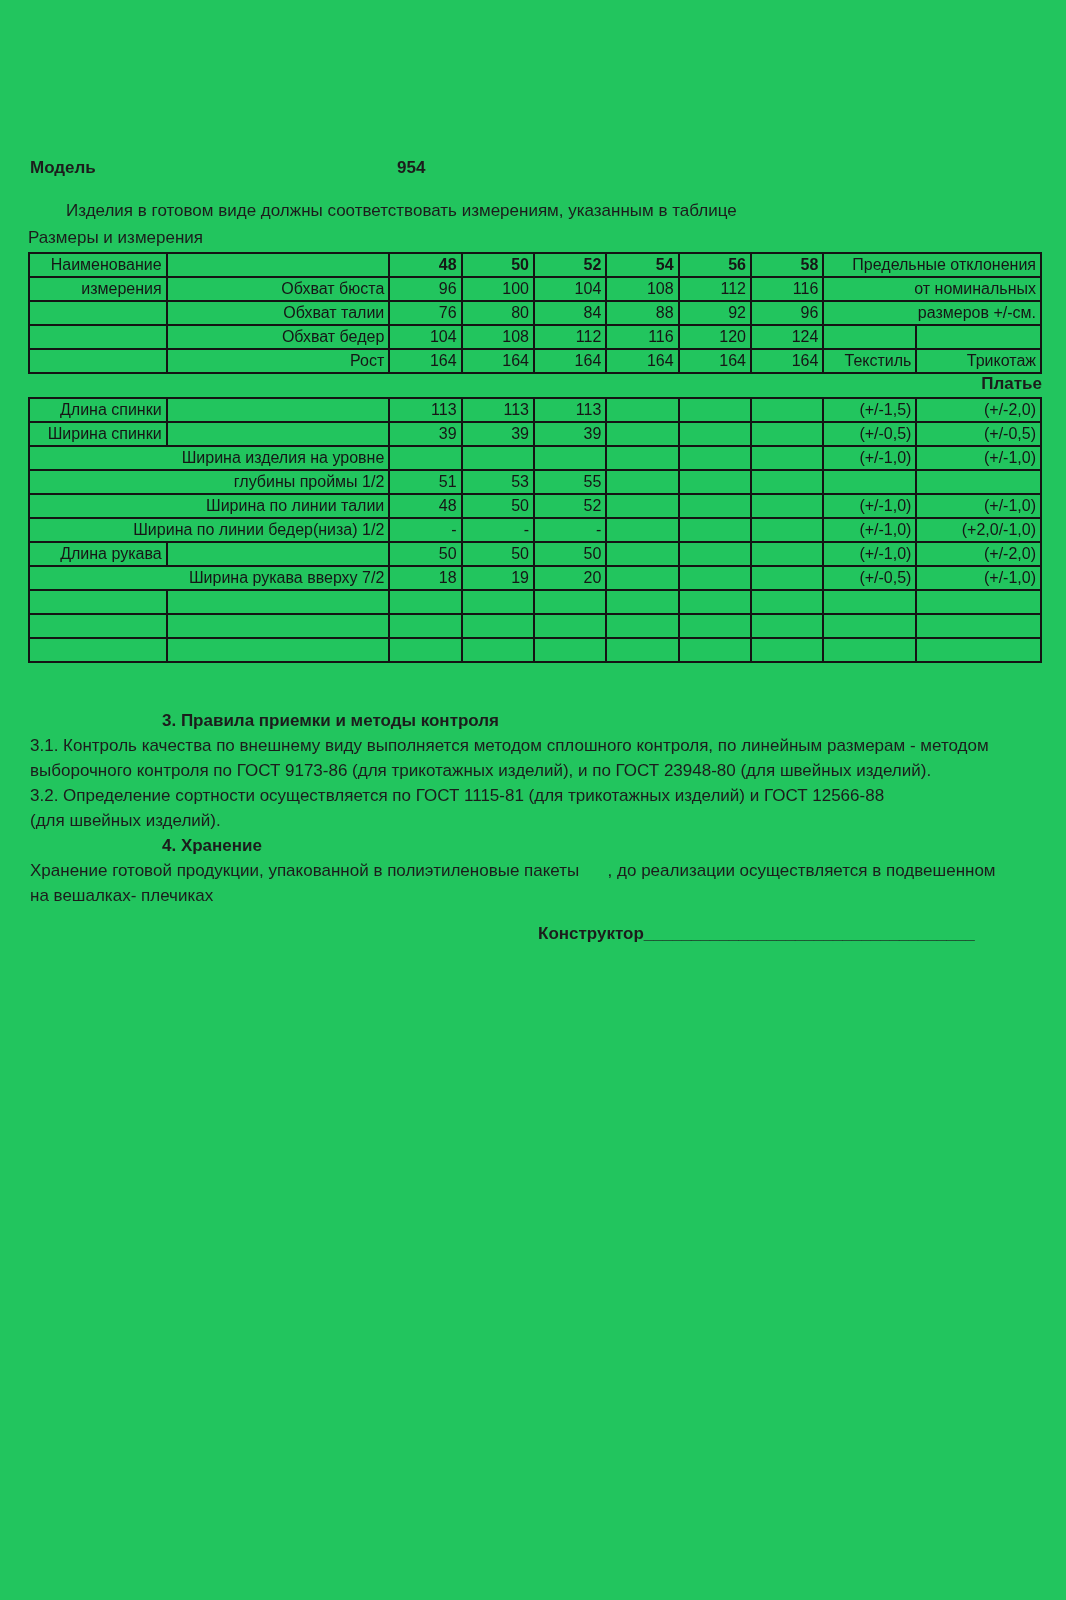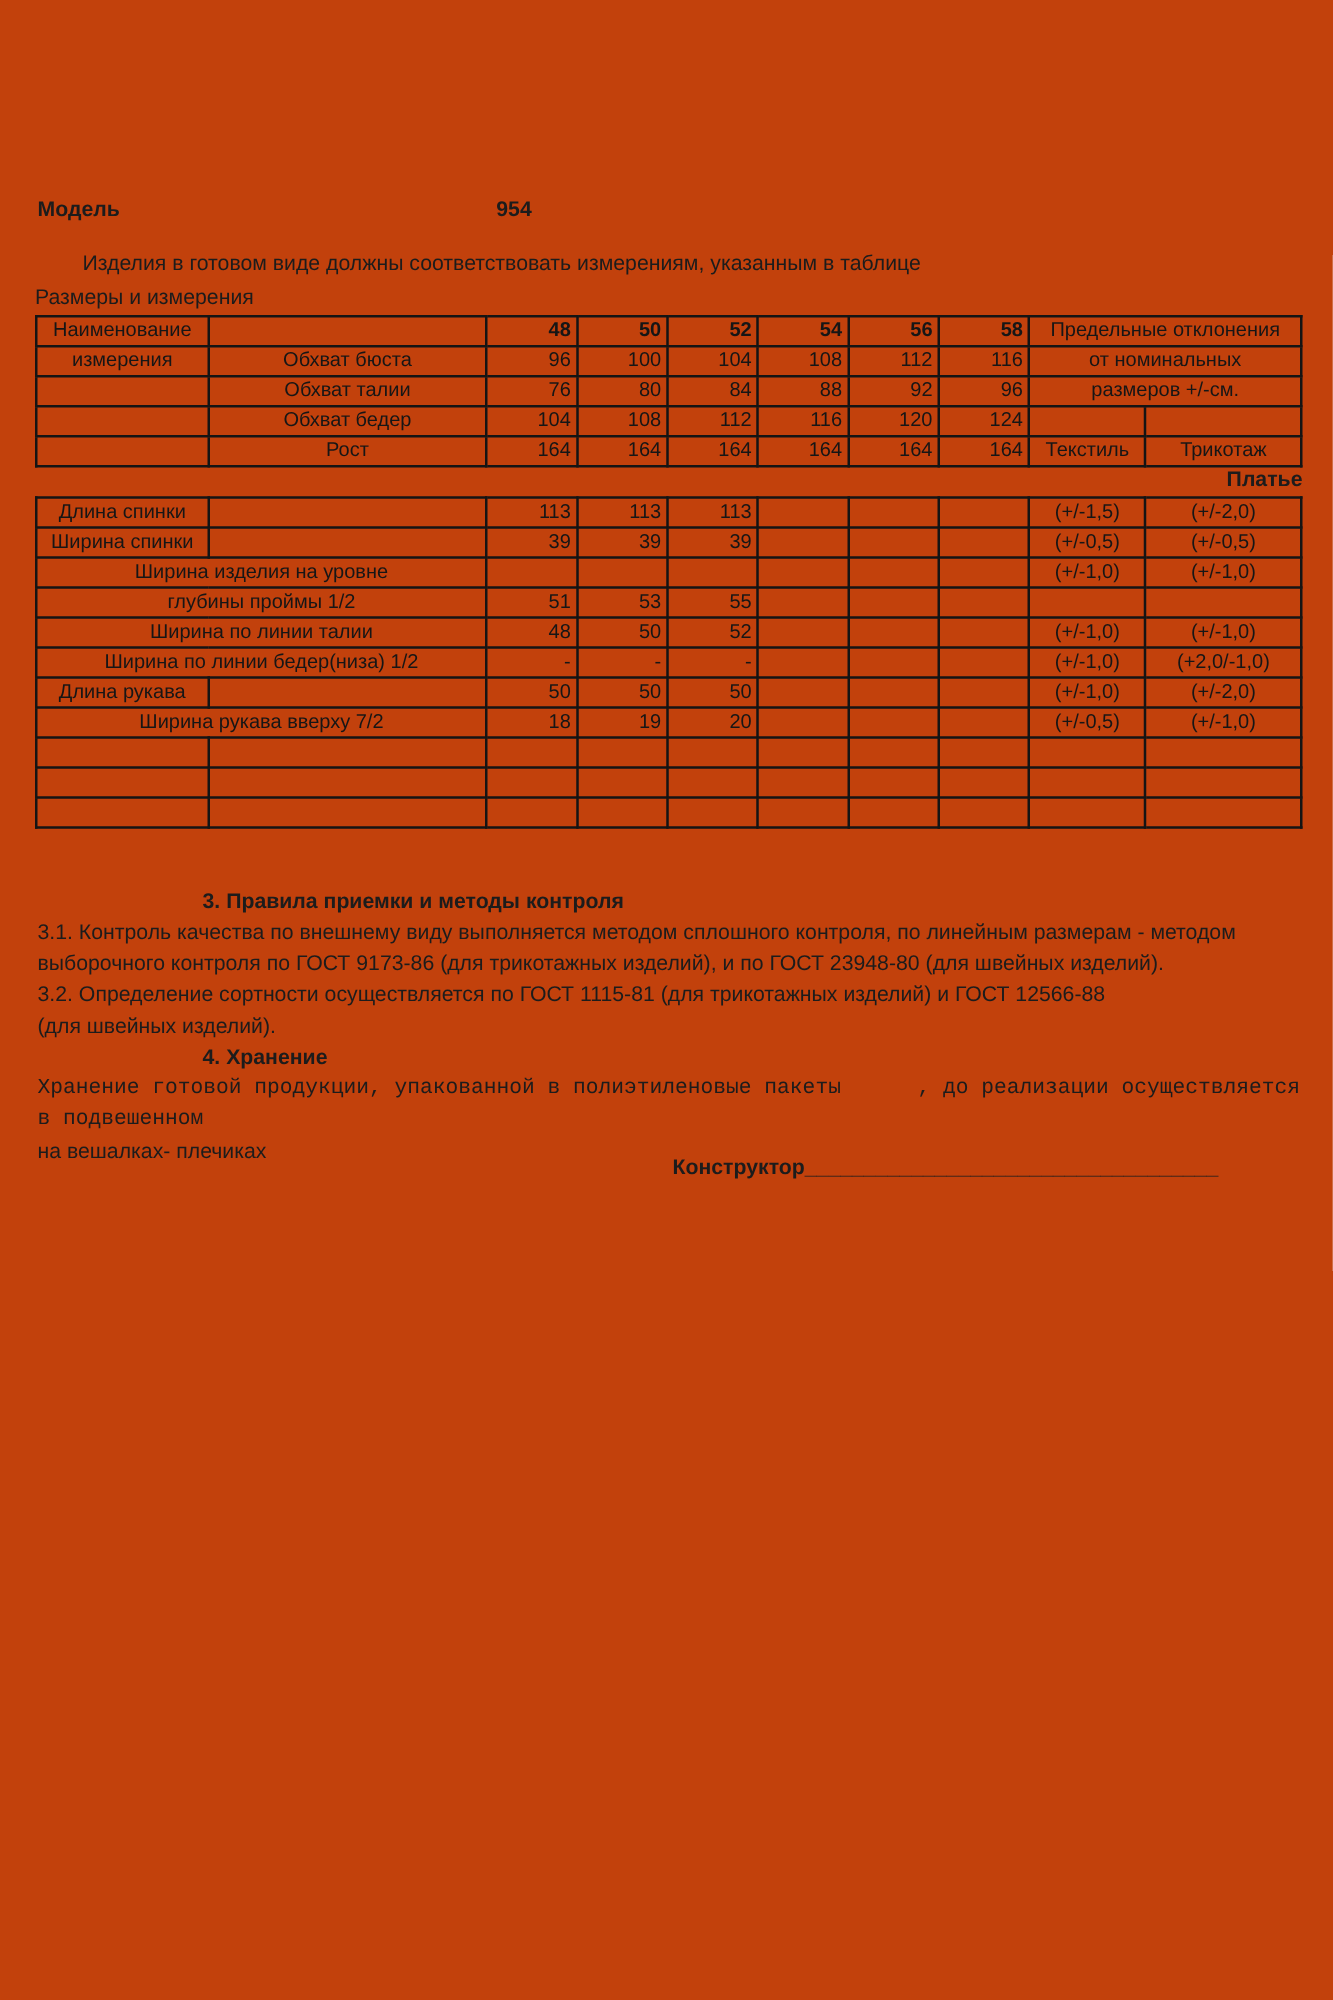--- a/index.html
+++ b/index.html
@@ -4,21 +4,21 @@
 <style>
   html,body { margin:0; padding:0; }
   body {
     background:#fcfcfc;
     font-family:"Liberation Sans", sans-serif;
     color:#1c1c1c;
   }
   .page {
     position:relative;
     width:1066px; height:1600px;
-    background:#c2410c;
+    background:#22c55e;
     overflow:hidden;
   }
   .abs { position:absolute; }
   .b { font-weight:bold; }
   .body-text { font-size:17px; line-height:25px; }
 
   .model-line { top:158px; left:30px; width:1000px; font-size:17px; }
   .model-num  { position:absolute; left:320px; top:0;margin-left:47px; }
 
   .intro { top:201px; left:30px; font-size:17px;margin-left:36px; }
@@ -36,30 +36,30 @@
   }
   table.spec.t1 { top:252px; }
   table.spec.t2 { top:397px; }
   table.spec td {
     border:2px solid #141414;
     height:22px; padding:0 4px;
     vertical-align:middle; white-space:nowrap;
     overflow:visible;
   }
   td.num { text-align:right; }
-  td.tl  { text-align:center;border-radius:10px; }
+  td.tl  { text-align:right;border-radius:10px; }
 
   .dress-label {
     top:373px; left:28px; width:1014px; height:22px;
     text-align:right; font-size:17px; line-height:22px;
   }
 
   .text-block { top:708px; left:30px; width:1012px; }
   .indent { padding-left:132px; }
-  .pre { white-space:pre-wrap;font-family:Liberation Mono, monospace; }
+  .pre { white-space:pre-wrap; }
 
   .designer { top:924px; left:538px; font-size:17px; }
 </style>
 </head>
 <body>
 
 <div class="page">
 
   <div class="abs model-line b">
     <span>Модель</span>

